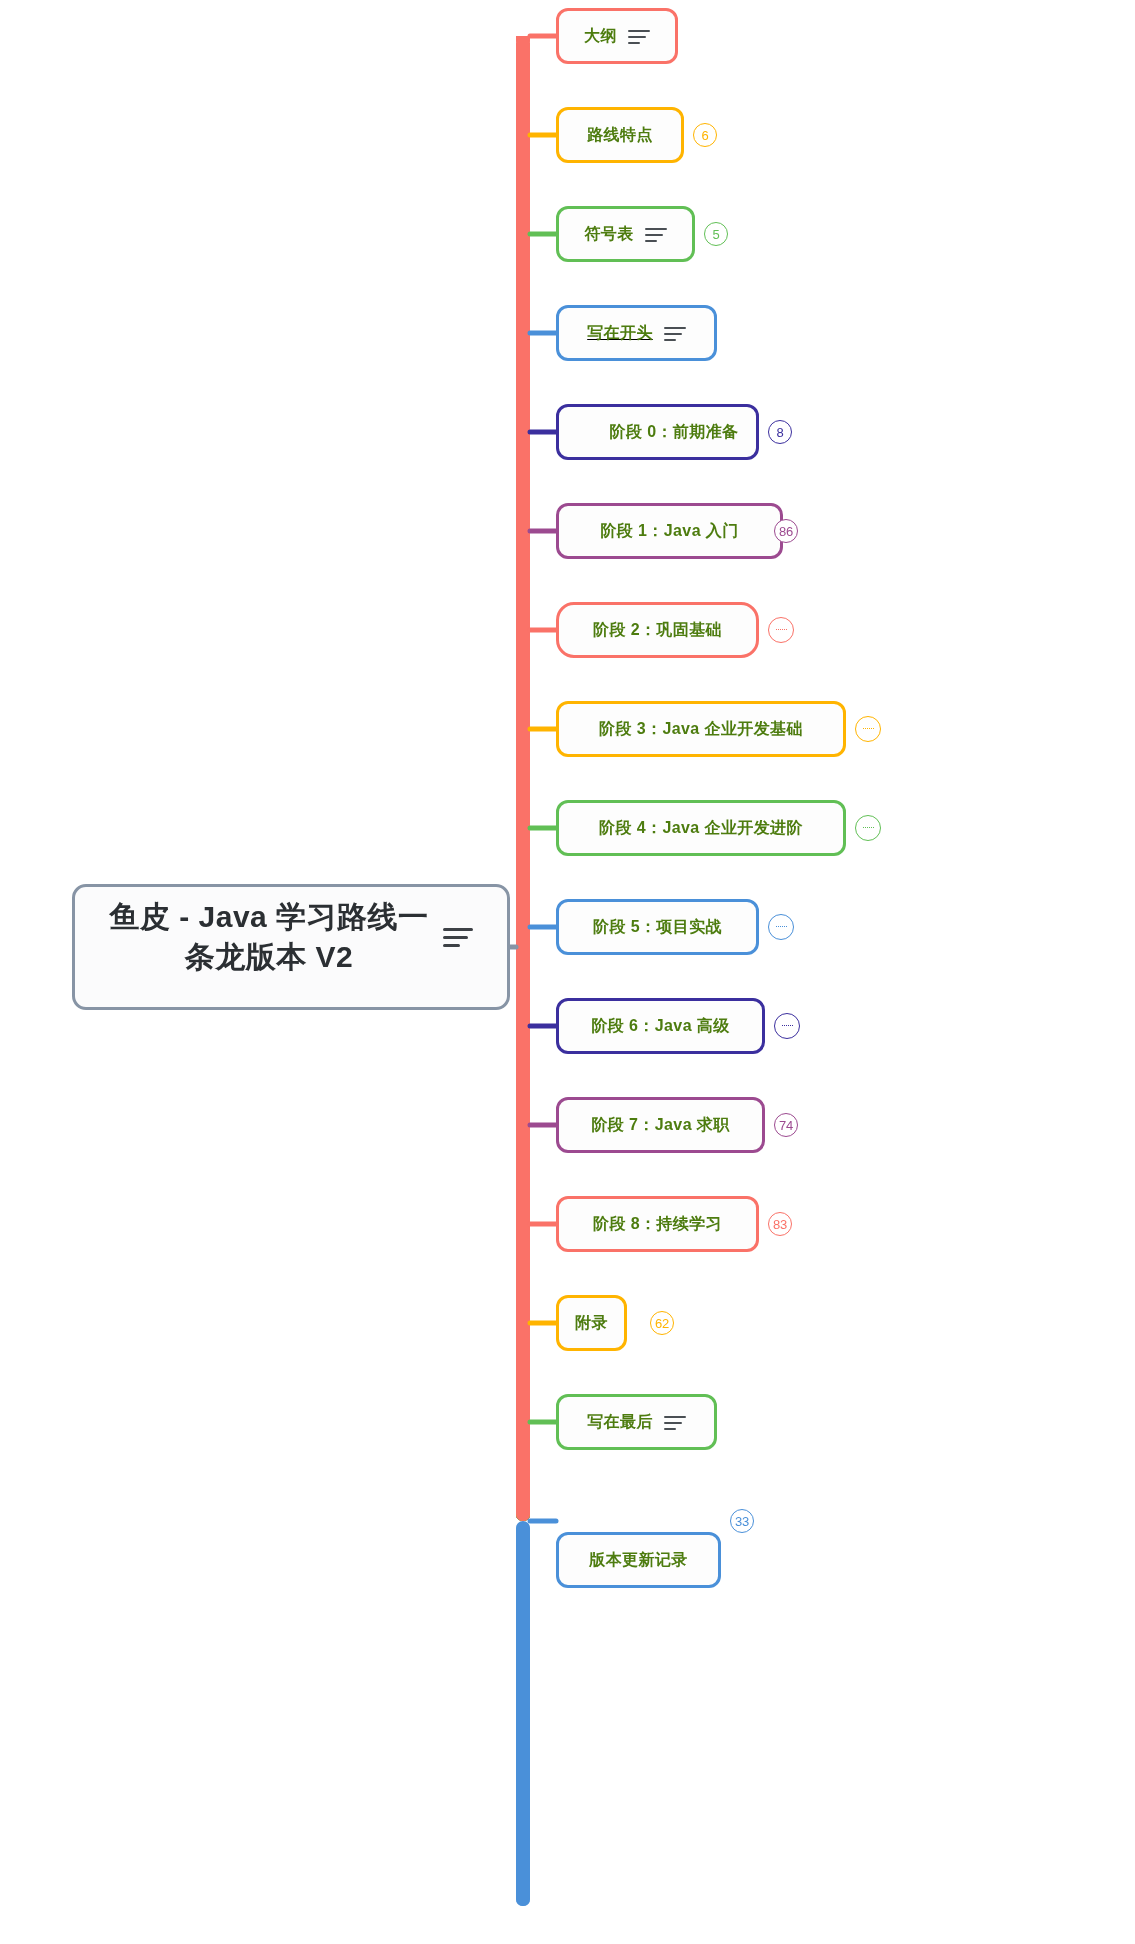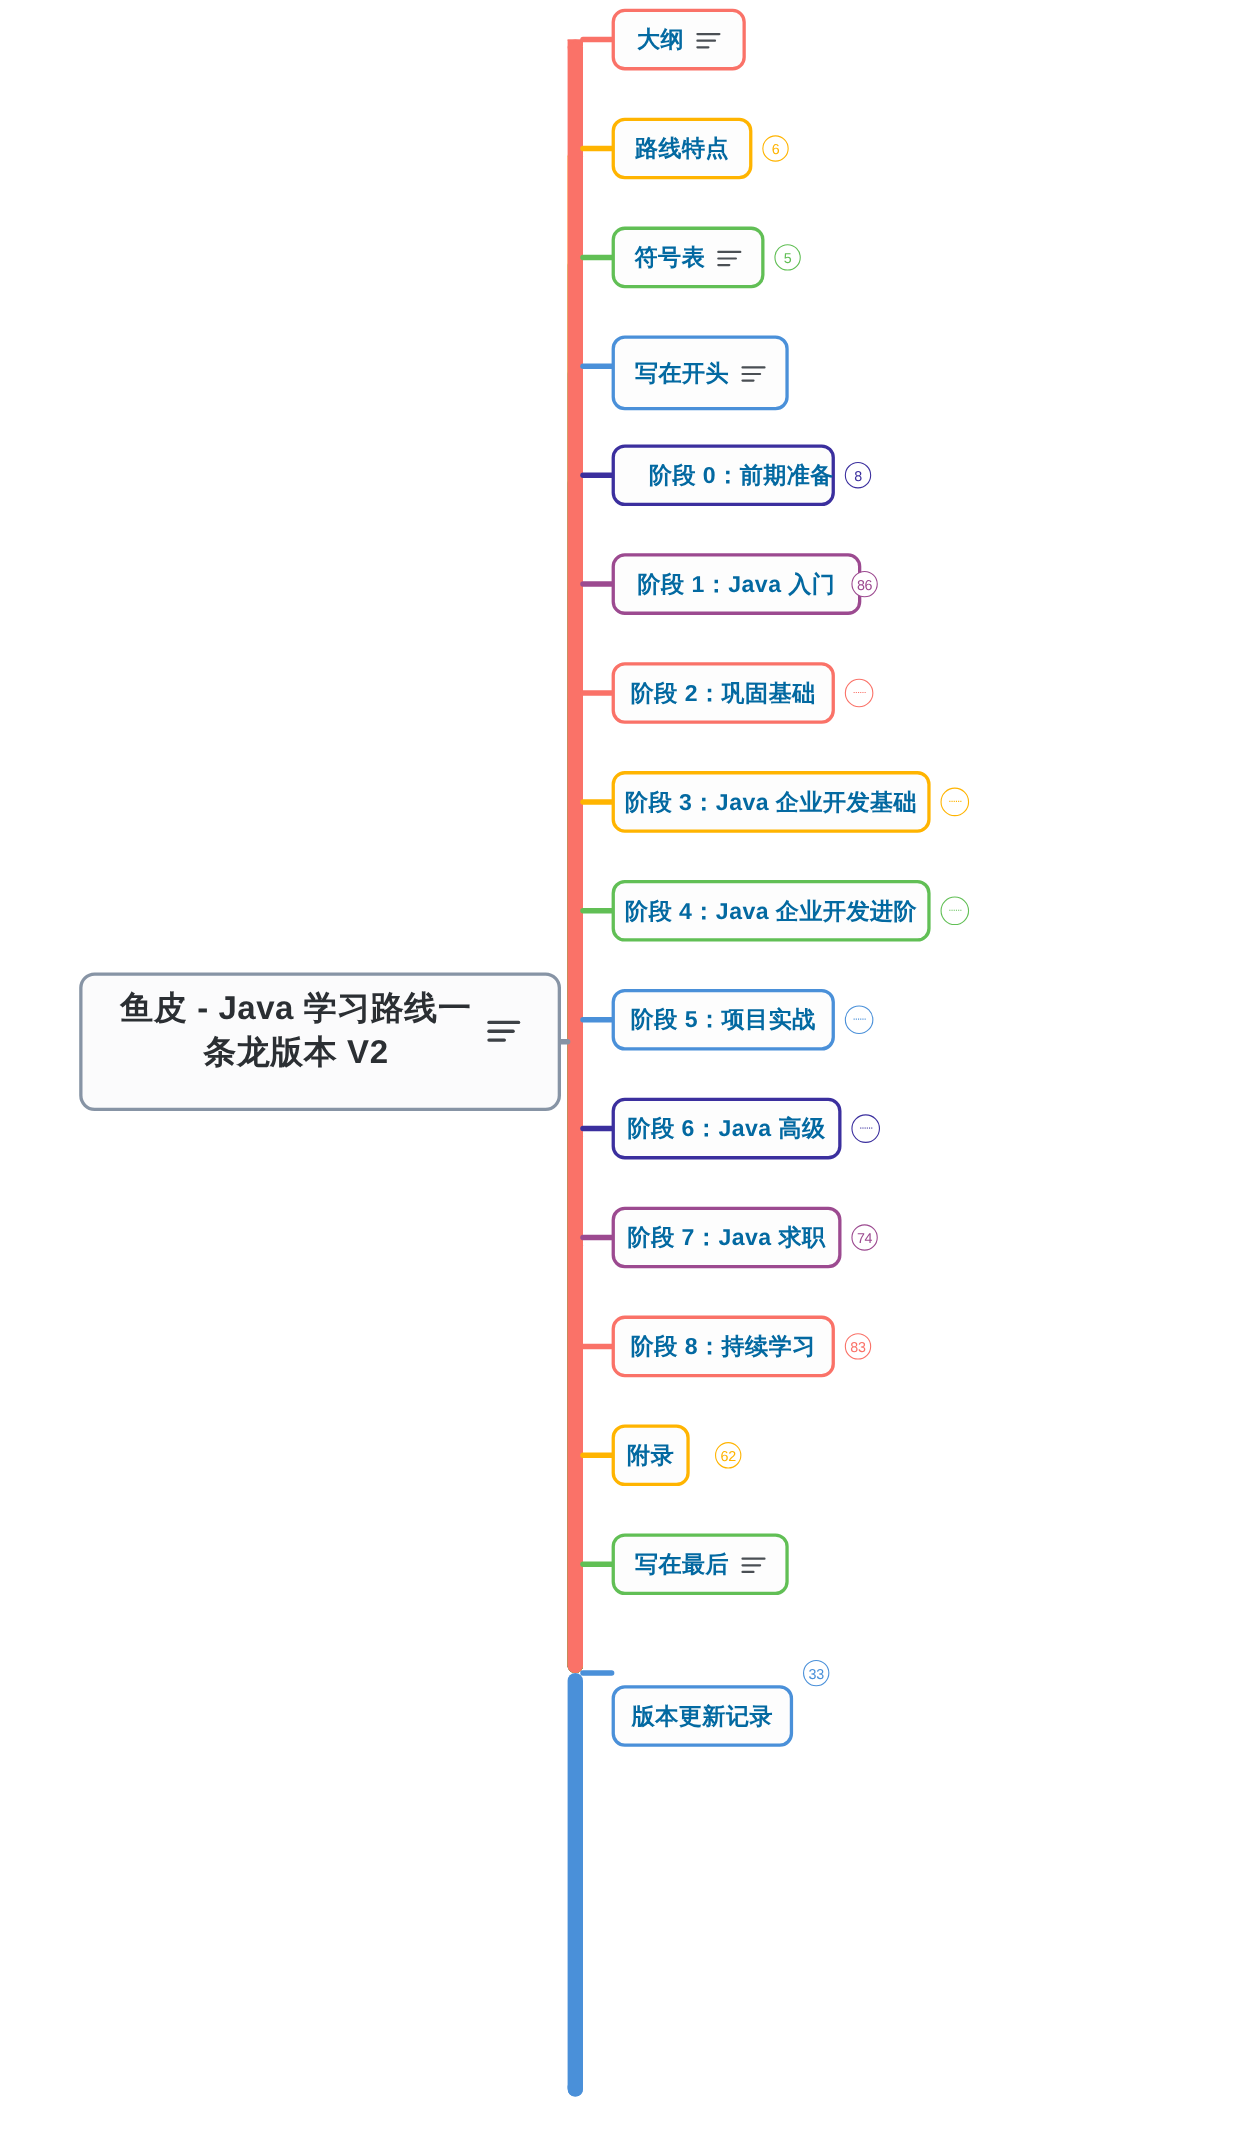--- a/index.html
+++ b/index.html
@@ -62,23 +62,23 @@
     justify-content:center;
     padding:0 15px;
   }
   .node-inner{
     display:flex;
     align-items:center;
     gap:11px;
     white-space:nowrap;
   }
   .node-text{
-    font-size:21px;
+    font-size:16px;
     font-weight:bold;
-    color:#0369a1;
+    color:#4d7c0f;
     letter-spacing:0.4px;
   }
 
   
   .note-icon{
     display:inline-block;
     width:22px;
     height:16px;
     position:relative;
     flex:0 0 auto;
@@ -218,21 +218,21 @@
           <span class="note-icon">
             <i></i>
             <i></i>
             <i></i>
           </span>
         </div>
       </div>
       <div class="badge" style="width: 24px; height: 24px; left: 704px; top: 222px; border-color: rgb(97, 191, 85); color: rgb(97, 191, 85);">
         <span>5</span>
       </div>
-      <div class="node" style="left: 556px; top: 305px; width: 161px; height: 68px; border-color: rgb(74, 144, 217);">
+      <div class="node" style="left: 556px; top: 305px; width: 161px; height: 56px; border-color: rgb(74, 144, 217); text-decoration: underline;">
         <div class="node-inner">
           <span class="node-text">写在开头</span>
           <span class="note-icon">
             <i></i>
             <i></i>
             <i></i>
           </span>
         </div>
       </div>
       <div class="node" style="left: 556px; top: 404px; width: 203px; height: 56px; border-color: rgb(59, 47, 158); padding-left: 48px;">
@@ -244,21 +244,21 @@
         <span>8</span>
       </div>
       <div class="node" style="left: 556px; top: 503px; width: 227px; height: 56px; border-color: rgb(156, 74, 144);">
         <div class="node-inner">
           <span class="node-text">阶段 1：Java 入门</span>
         </div>
       </div>
       <div class="badge" style="width: 24px; height: 24px; left: 774px; top: 519px; border-color: rgb(156, 74, 144); color: rgb(156, 74, 144);">
         <span>86</span>
       </div>
-      <div class="node" style="left: 556px; top: 602px; width: 203px; height: 56px; border-color: rgb(250, 114, 104);">
+      <div class="node" style="left: 556px; top: 602px; width: 203px; height: 56px; border-color: rgb(250, 114, 104); border-radius: 18px;">
         <div class="node-inner">
           <span class="node-text">阶段 2：巩固基础</span>
         </div>
       </div>
       <div class="badge dots" style="width: 26px; height: 26px; left: 768px; top: 617px; border-color: rgb(250, 114, 104); color: rgb(250, 114, 104);"></div>
       <div class="node" style="left: 556px; top: 701px; width: 290px; height: 56px; border-color: rgb(255, 180, 0);">
         <div class="node-inner">
           <span class="node-text">阶段 3：Java 企业开发基础</span>
         </div>
       </div>

